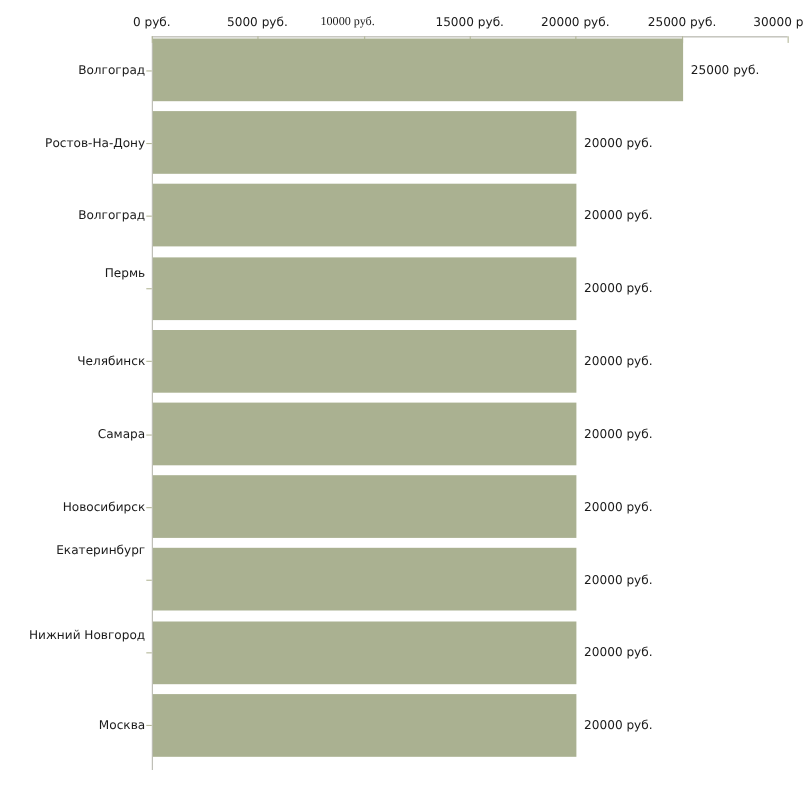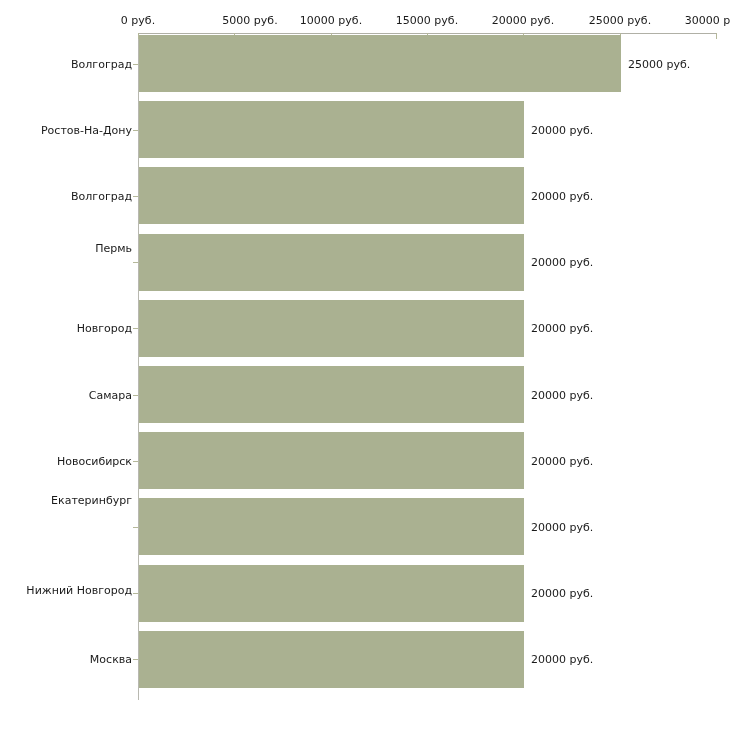--- a/index.html
+++ b/index.html
@@ -92,51 +92,51 @@
 </head>
 <body>
 
 <div id="chart-root">
   <div class="axis-line-h"></div>
   <div class="axis-line-v"></div>
   <div id="x-ticks-layer">
       <div class="x-tick" style="left: 122px;"></div>
       <div class="x-tick-label" style="left: 122px;">0 руб.</div>
       <div class="x-tick" style="left: 218px;"></div>
-      <div class="x-tick-label" style="left: 234px;">5000 руб.</div>
+      <div class="x-tick-label" style="left: 218px;">5000 руб.</div>
       <div class="x-tick" style="left: 315px;"></div>
-      <div class="x-tick-label" style="left: 315px;">10000 руб.</div>
+      <div class="x-tick-label" style="left: 300px; font-family: Liberation Serif, serif;">10000 руб.</div>
       <div class="x-tick" style="left: 411px;"></div>
       <div class="x-tick-label" style="left: 411px;">15000 руб.</div>
       <div class="x-tick" style="left: 507px;"></div>
       <div class="x-tick-label" style="left: 507px;">20000 руб.</div>
       <div class="x-tick" style="left: 604px;"></div>
       <div class="x-tick-label" style="left: 604px;">25000 руб.</div>
       <div class="x-tick" style="left: 700px;"></div>
       <div class="x-tick-label" style="left: 700px; text-align: right;">30000 руб.</div>
     </div>
   <div id="y-labels-layer">
       <div class="y-tick" style="top: 64px;"></div>
       <div class="y-label" style="top: 64px;">Волгоград</div>
       <div class="y-tick" style="top: 130px;"></div>
       <div class="y-label" style="top: 130px;">Ростов-На-Дону</div>
       <div class="y-tick" style="top: 196px;"></div>
       <div class="y-label" style="top: 196px;">Волгоград</div>
       <div class="y-tick" style="top: 262px;"></div>
       <div class="y-label" style="top: 248px;">Пермь</div>
       <div class="y-tick" style="top: 328px;"></div>
-      <div class="y-label" style="top: 328px;">Новгород</div>
+      <div class="y-label" style="top: 328px;">Челябинск</div>
       <div class="y-tick" style="top: 395px;"></div>
       <div class="y-label" style="top: 395px;">Самара</div>
       <div class="y-tick" style="top: 461px;"></div>
       <div class="y-label" style="top: 461px;">Новосибирск</div>
       <div class="y-tick" style="top: 527px;"></div>
       <div class="y-label" style="top: 500px;">Екатеринбург</div>
       <div class="y-tick" style="top: 593px;"></div>
-      <div class="y-label" style="top: 590px;">Нижний Новгород</div>
+      <div class="y-label" style="top: 577px;">Нижний Новгород</div>
       <div class="y-tick" style="top: 659px;"></div>
       <div class="y-label" style="top: 659px;">Москва</div>
     </div>
   <div id="bars-layer">
       <div class="bar" title="Красноярск: 25000 руб." style="top: 35px; height: 57px; width: 482px; background: rgb(170, 177, 145);"></div>
       <div class="bar-value" style="left: 612px; top: 64px;">25000 руб.</div>
       <div class="bar" title="Ростов-На-Дону: 20000 руб." style="top: 101px; height: 57px; width: 385px; background: rgb(170, 177, 145);"></div>
       <div class="bar-value" style="left: 515px; top: 130px;">20000 руб.</div>
       <div class="bar" title="Волгоград: 20000 руб." style="top: 167px; height: 57px; width: 385px; background: rgb(170, 177, 145);"></div>
       <div class="bar-value" style="left: 515px; top: 196px;">20000 руб.</div>

